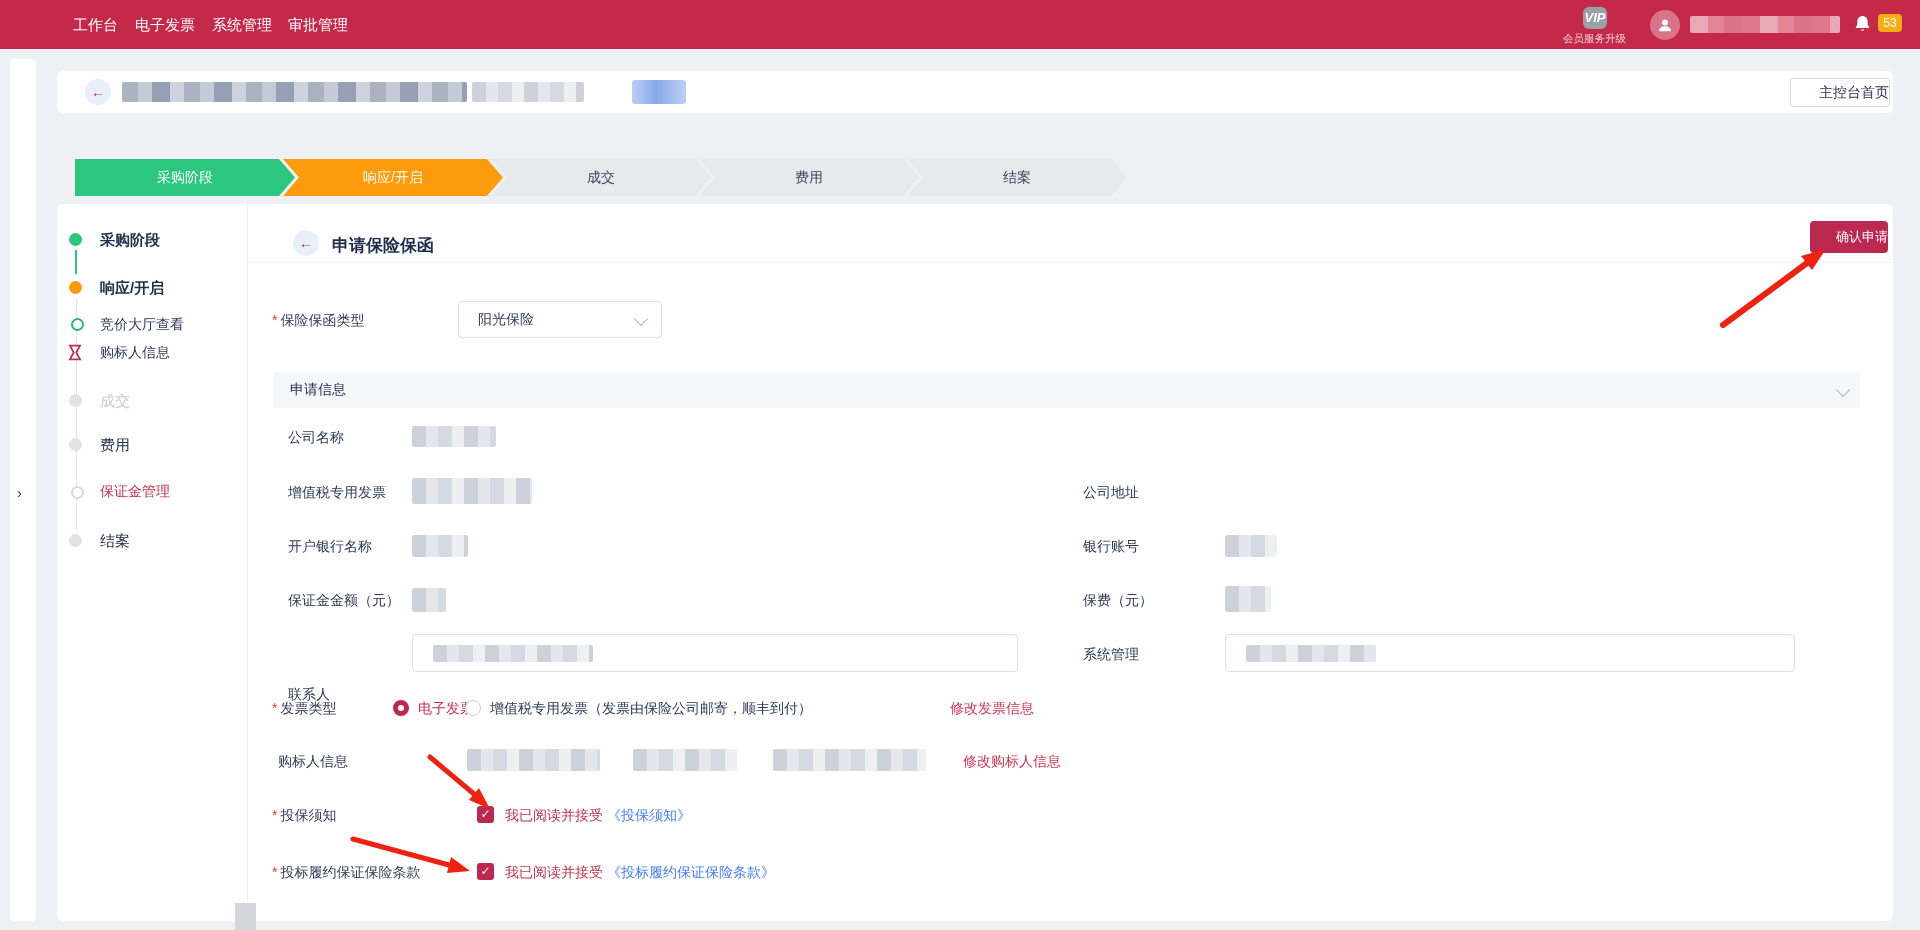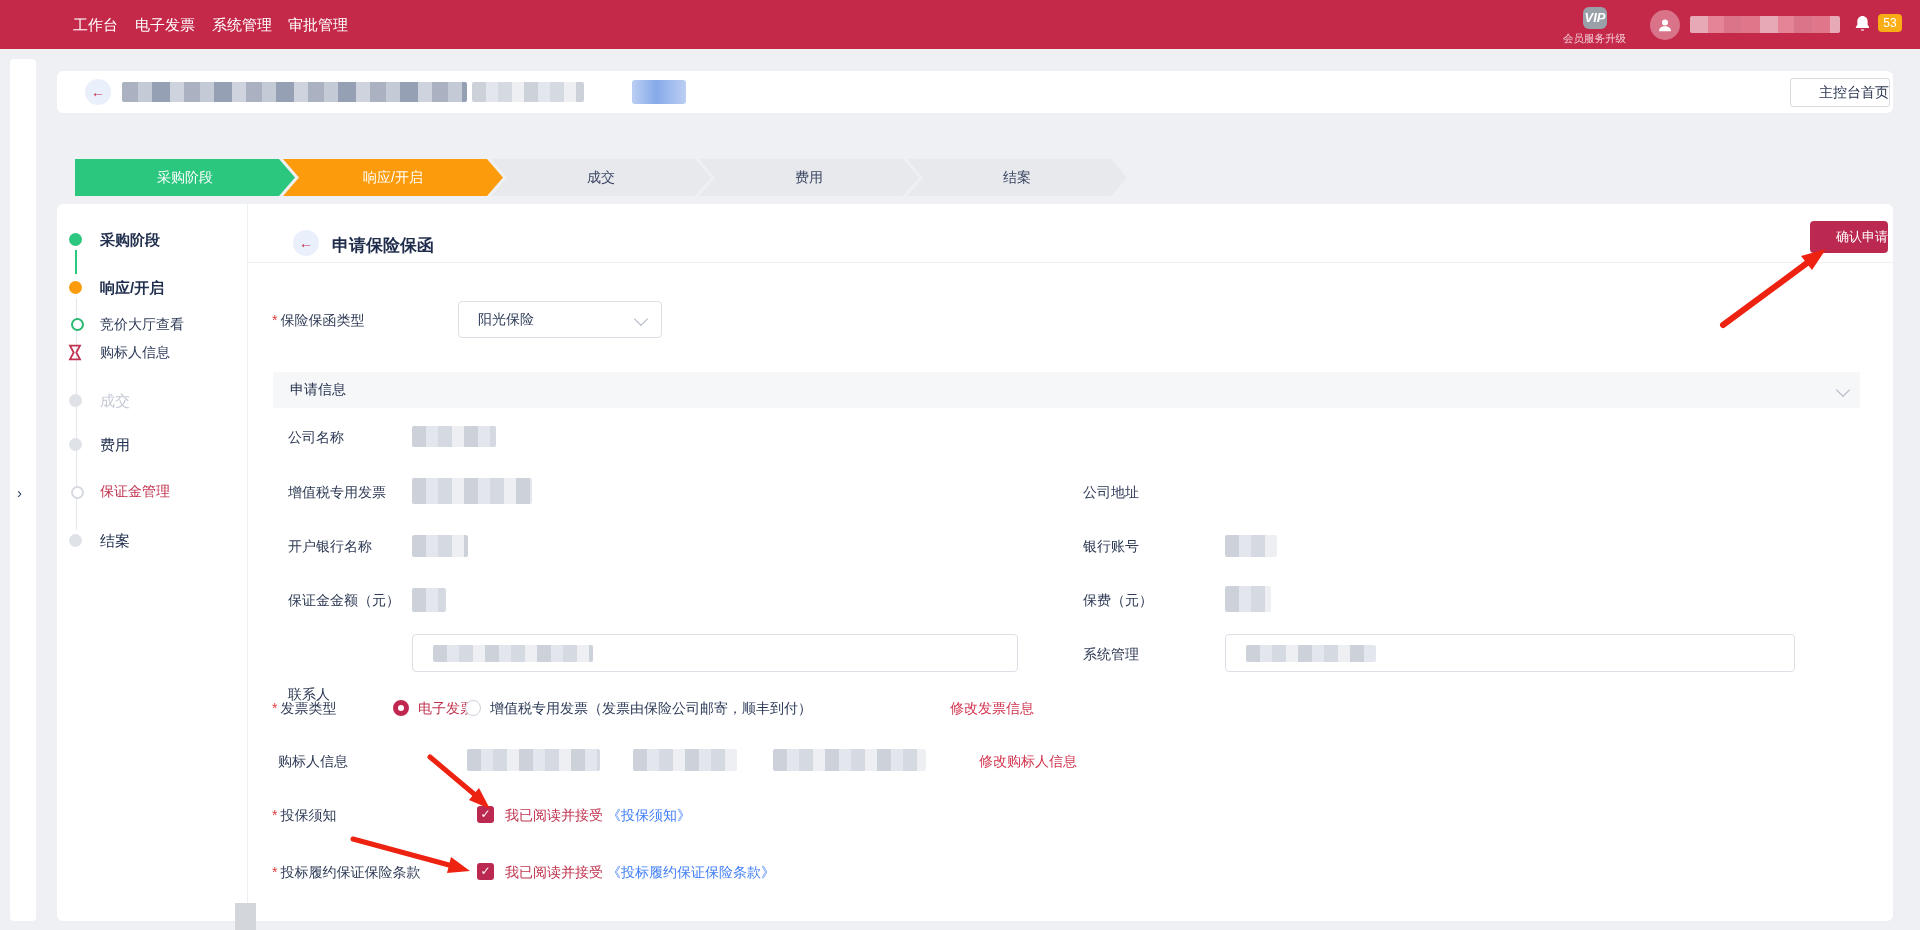--- a/index.html
+++ b/index.html
@@ -201,21 +201,21 @@
 <div class="a radio on" style="left:393px;top:700px;"></div>
 <div class="a rtext" style="left:418px;top:700px;">电子发票</div>
 <div class="a radio off" style="left:465px;top:700px;"></div>
 <div class="a lbl" style="left:490px;top:700px;color:#2c3a57;">增值税专用发票（发票由保险公司邮寄，顺丰到付）</div>
 <div class="a rlink" style="left:950px;top:700px;">修改发票信息</div>
 
 <div class="a lbl" style="left:278px;top:753px;">购标人信息</div>
 <div class="a px-lite" style="left:467px;top:749px;width:133px;height:22px;"></div>
 <div class="a px-lite" style="left:633px;top:749px;width:104px;height:22px;"></div>
 <div class="a px-lite" style="left:773px;top:749px;width:153px;height:22px;"></div>
-<div class="a rlink" style="left:963px;top:753px;margin-left:16px;">修改购标人信息</div>
+<div class="a rlink" style="left:963px;top:753px;">修改购标人信息</div>
 
 <div class="a lbl req" style="left:272px;top:807px;">投保须知</div>
 <div class="a cbx" style="left:477px;top:806px;">
   <span>✓</span>
 </div>
 <div class="a rtext" style="left:505px;top:807px;">我已阅读并接受</div>
 <div class="a blink" style="left:607px;top:807px;">《投保须知》</div>
 
 <div class="a lbl req" style="left:272px;top:864px;">投标履约保证保险条款</div>
 <div class="a cbx" style="left:477px;top:863px;">

